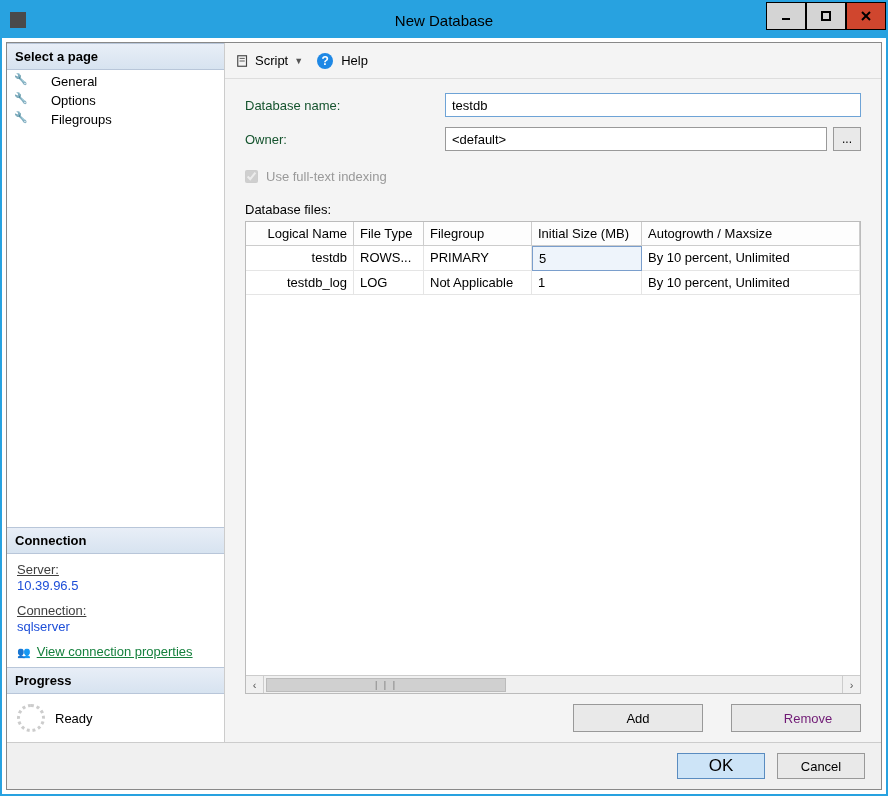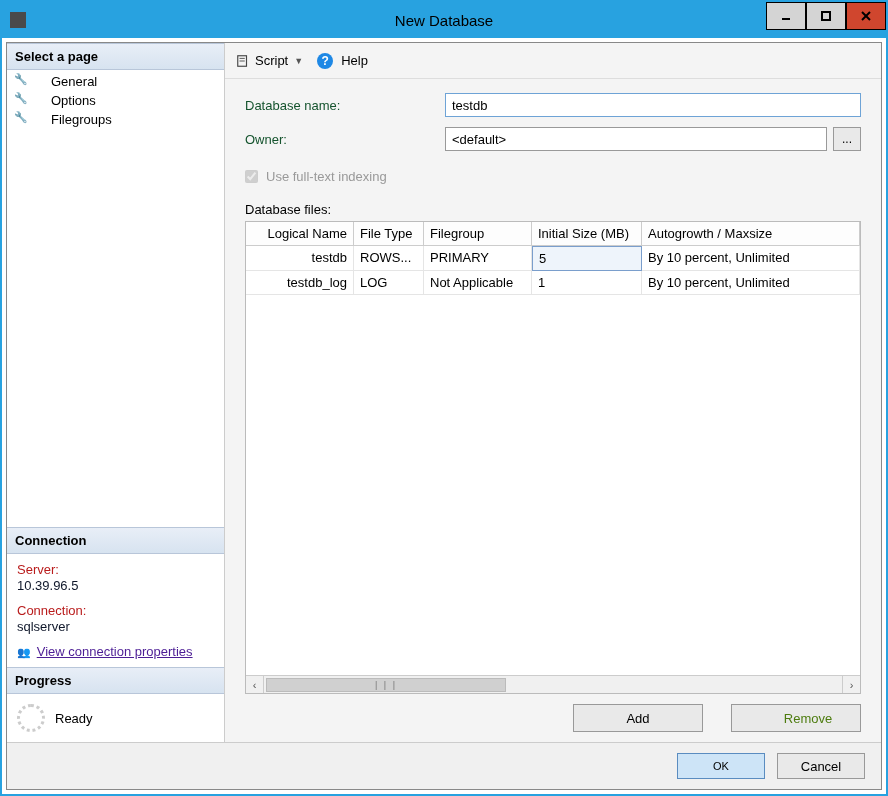--- a/index.html
+++ b/index.html
@@ -89,27 +89,27 @@
     .wrench-icon::before {
       content: "🔧";
       font-size: 11px;
       position: absolute;
       left: -1px; top: -2px;
     }
 
     .sidebar-spacer { flex: 1; }
 
     .conn-body { padding: 8px 10px; font-size: 13px; }
-    .conn-label { color: #b91c1c; margin-bottom: 1px; }
-    .conn-value { color: #0f172a; margin-bottom: 10px; }
+    .conn-label { color: #404040; margin-bottom: 1px; text-decoration: underline; }
+    .conn-value { color: #1d4ed8; margin-bottom: 10px; }
     .conn-link {
       display: flex; align-items: center; gap: 6px;
       margin-top: 4px;
     }
-    .conn-link a { color: #4c1d95; text-decoration: underline; font-size: 13px; }
+    .conn-link a { color: #15803d; text-decoration: underline; font-size: 13px; }
     .conn-link-icon::before {
       content: "👥"; font-size: 11px;
     }
 
     .progress-body {
       padding: 10px;
       display: flex; align-items: center; gap: 10px;
       font-size: 13px;
     }
     .spinner {
@@ -255,33 +255,33 @@
       margin-top: 10px;
     }
     .btn {
       min-width: 130px; height: 28px;
       border: 1px solid #999;
       background: #e9e9e9;
       font-size: 13px;
       display: flex; align-items: center; justify-content: center;
       cursor: default;
     }
-    .btn.disabled { color: #4d7c0f; padding-left: 24px; }
+    .btn.disabled { color: #701a75; padding-left: 24px; }
 
     .footer {
       border-top: 1px solid #ccc;
       padding: 10px 16px;
       display: flex; justify-content: flex-end; gap: 12px;
       background: #f0f0f0;
     }
     .btn-ok {
       min-width: 88px; height: 26px;
       border: 1px solid #5a8cc0;
       background: #cde4f7;
-      font-size: 11px;
+      font-size: 17px;
       display: flex; align-items: center; justify-content: center;
     }
     .btn-cancel {
       min-width: 88px; height: 26px;
       border: 1px solid #999;
       background: #e9e9e9;
       font-size: 13px;
       display: flex; align-items: center; justify-content: center;
     }
   </style>

